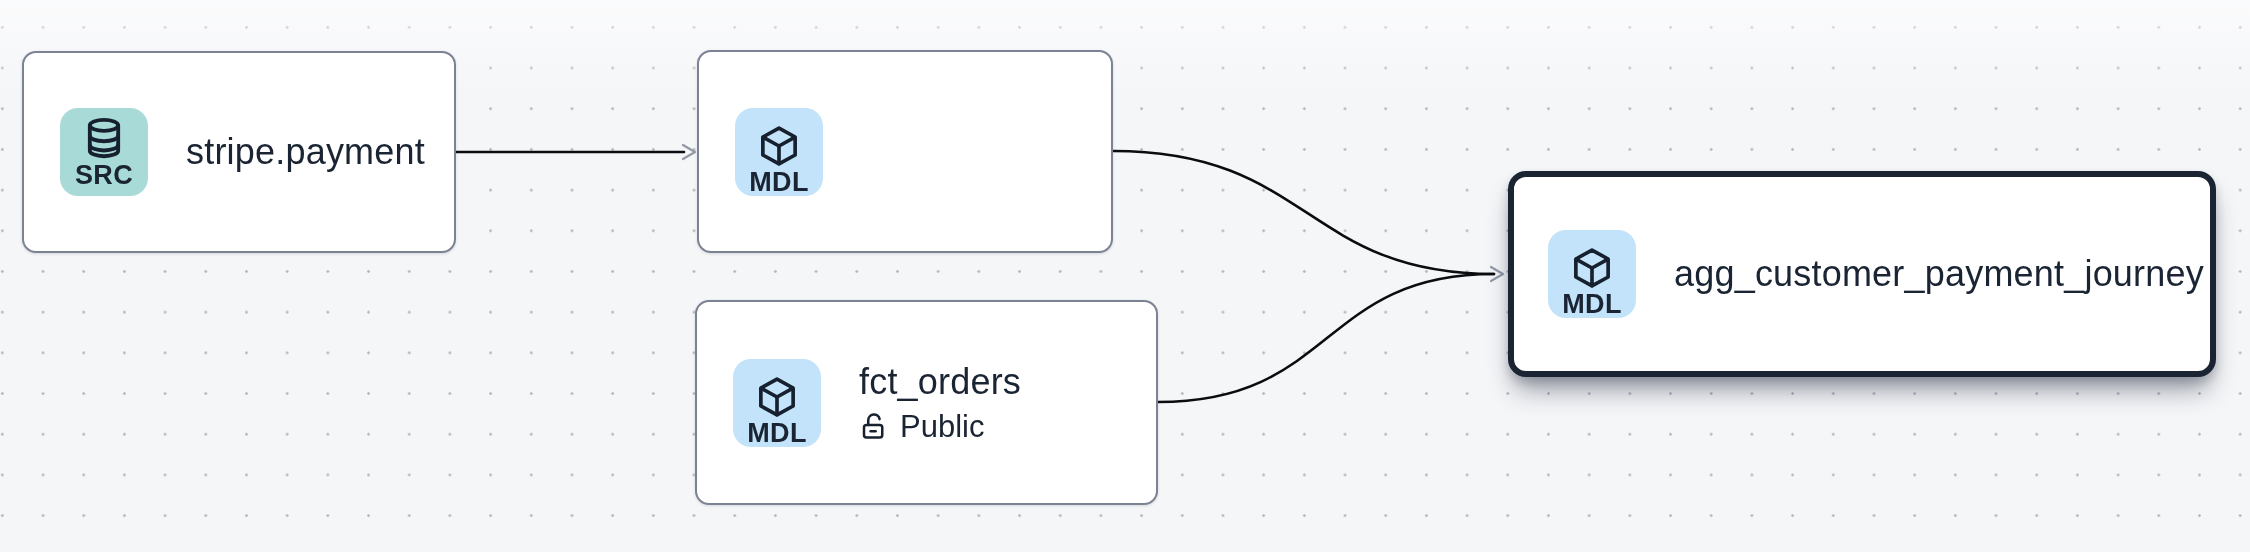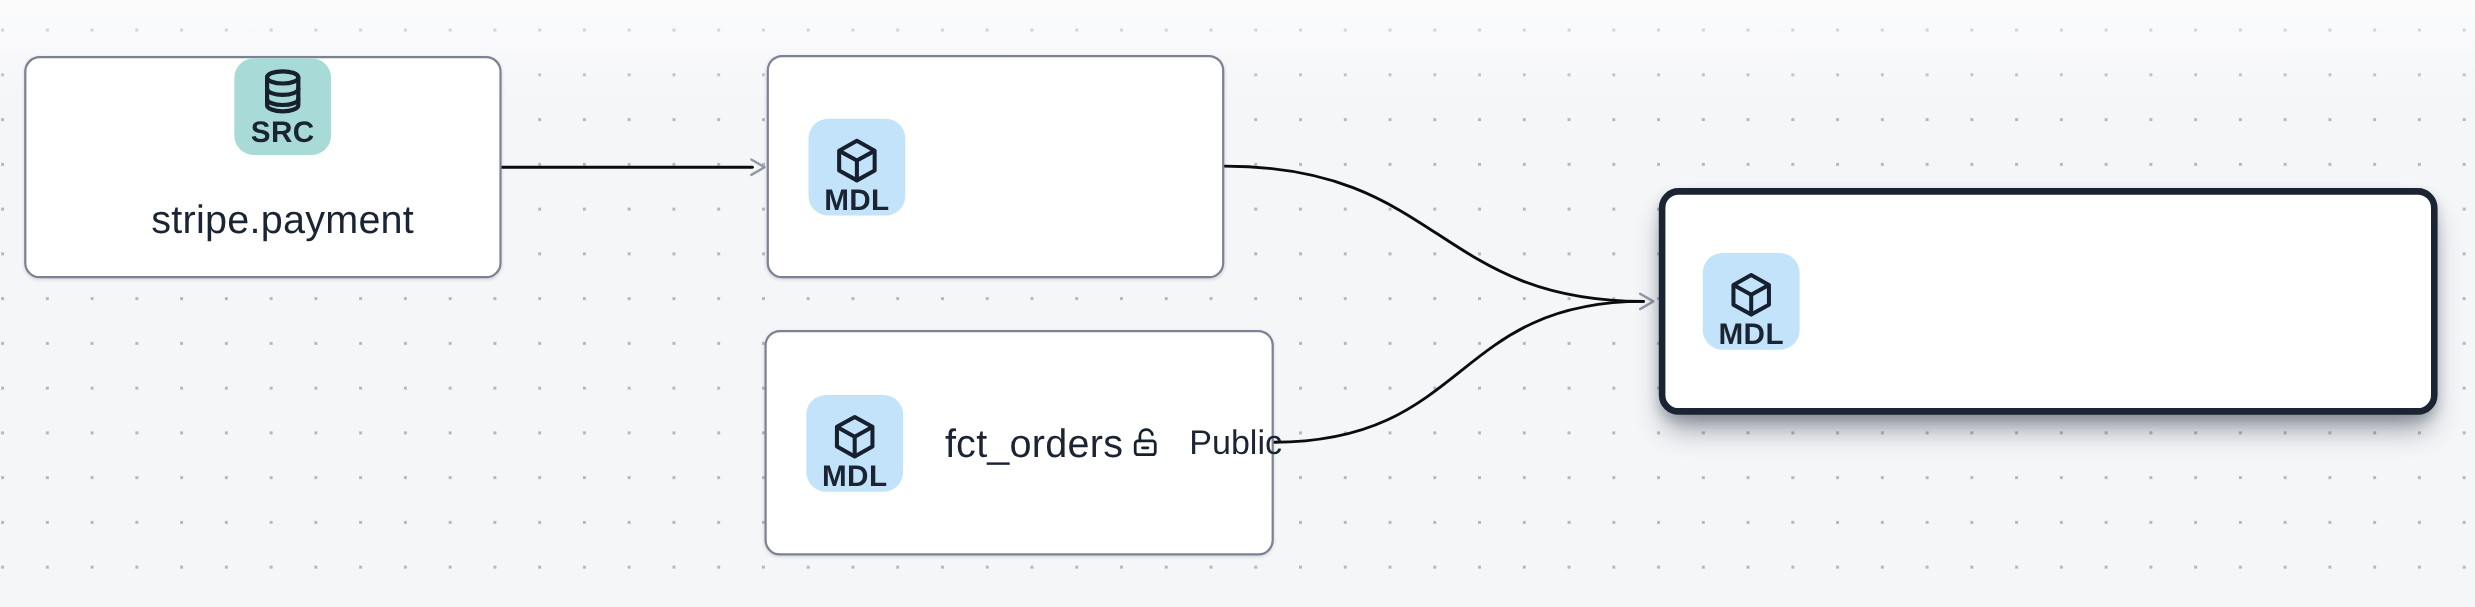--- a/index.html
+++ b/index.html
@@ -20,39 +20,39 @@
     background-position:0 0, -18px 7px;
   }
   svg.edges{position:absolute;left:0;top:0;width:2250px;height:552px;pointer-events:none;}
   svg.edges path.edge{fill:none;stroke:var(--edge);stroke-width:2.6;stroke-linecap:round;pointer-events:stroke;}
   svg.edges polyline.arrow{fill:none;stroke:var(--arrowhead);stroke-width:2.2;stroke-linecap:round;stroke-linejoin:round;}
   .node{
     position:absolute;display:flex;align-items:center;gap:38px;
     background:var(--node-bg);border:2px solid var(--node-border);border-radius:14px;
     padding-left:36px;box-shadow:0 1px 3px rgba(25,35,55,.14);cursor:pointer;
   }
-  .node-stripe{left:22px;top:51px;width:434px;height:202px;flex-direction:column;}
+  .node-stripe{left:22px;top:51px;width:434px;height:202px;}
   .node-stg{left:697px;top:50px;width:416px;height:203px;}
   .node-fct{left:695px;top:300px;width:463px;height:205px;}
   .node-agg{
     left:1508px;top:171px;width:708px;height:206px;
     border:6px solid var(--selected-border);border-radius:18px;padding-left:34px;
     box-shadow:0 18px 26px -6px rgba(28,37,55,.45), 0 5px 10px rgba(28,37,55,.18);
   }
   .badge{
     width:88px;height:88px;border-radius:18px;flex:0 0 auto;
     display:flex;flex-direction:column;align-items:center;justify-content:center;gap:1px;
   }
   .badge-src{background:var(--badge-src-bg);}
   .badge-mdl{background:var(--badge-mdl-bg);justify-content:flex-end;}
   .badge svg{display:block;}
   .badge-text{font-size:27px;font-weight:600;letter-spacing:.3px;line-height:1;color:var(--text);}
   .label{font-size:36px;font-weight:500;letter-spacing:.2px;white-space:nowrap;}
-  .node-body{display:flex;flex-direction:row;gap:6px;}
-  .visibility{display:flex;align-items:center;gap:24px;font-size:31px;font-weight:400;}
+  .node-body{display:flex;flex-direction:column;gap:6px;}
+  .visibility{display:flex;align-items:center;gap:11px;font-size:31px;font-weight:400;}
   .visibility svg{display:block;}
   .icon-stroke{stroke:#16202e;fill:none;stroke-width:2;stroke-linecap:round;stroke-linejoin:round;}
 </style>
 </head>
 <body>
 
 <div class="canvas">
 
   <svg class="edges" viewBox="0 0 2250 552" xmlns="http://www.w3.org/2000/svg">
     <path class="edge" d="M456 152 L684 152"></path>
@@ -120,15 +120,16 @@
     <div class="badge badge-mdl">
       <svg width="44" height="44" viewBox="0 0 24 24">
         <g class="icon-stroke" stroke-width="1.9">
           <path d="M12 2.2 L20.8 7.1 V16.9 L12 21.8 L3.2 16.9 V7.1 Z"></path>
           <path d="M3.5 7.3 L12 12 L20.5 7.3"></path>
           <path d="M12 12 V21.6"></path>
         </g>
       </svg>
       <span class="badge-text">MDL</span>
     </div>
+    <span class="label">agg_customer_payment_journey</span>
   </div>
 
 </div>
 
 </body></html>

